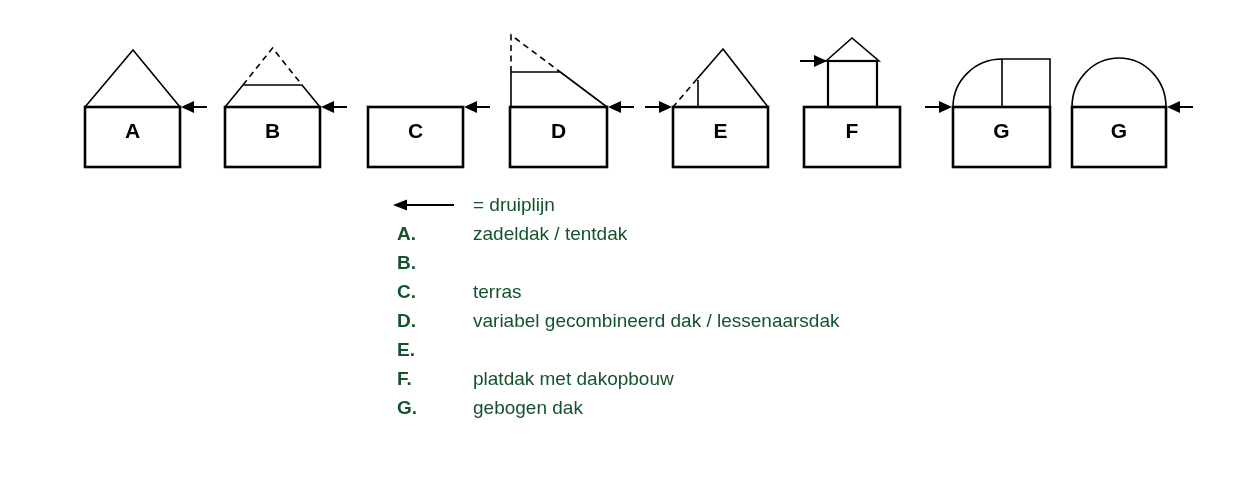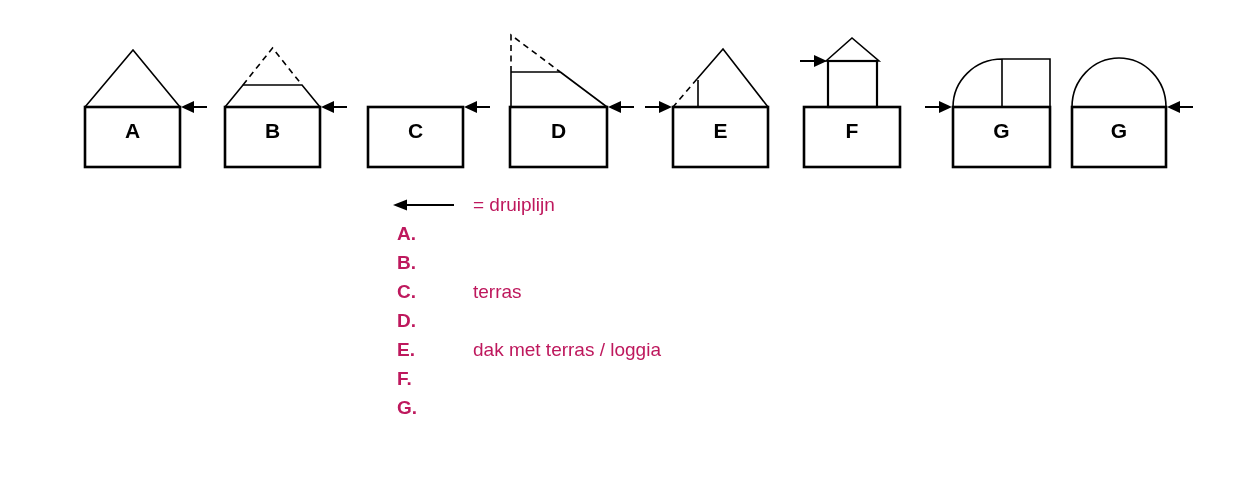--- a/index.html
+++ b/index.html
@@ -29,21 +29,21 @@
   .legend {
     position: absolute;
     left: 392px;
     top: 190px;
   }
   .legend-row {
     display: flex;
     align-items: center;
     height: 29px;
     font-size: 19px;
-    color: #be185d;
+    color: #14532d;
   }
   .legend-key {
     width: 81px;
     flex: 0 0 81px;
     display: flex;
     align-items: center;
   }
   .legend-key-letter {
     font-weight: bold;
     padding-left: 5px;
@@ -153,54 +153,57 @@
         </svg>
       </span>
       <span class="legend-text">= druiplijn</span>
     </div>
 
 
     <div class="legend-row">
       <span class="legend-key">
           <span class="legend-key-letter">A.</span>
         </span>
+      <span class="legend-text">zadeldak / tentdak</span>
     </div>
 
     <div class="legend-row">
       <span class="legend-key">
           <span class="legend-key-letter">B.</span>
         </span>
     </div>
 
     <div class="legend-row">
       <span class="legend-key">
           <span class="legend-key-letter">C.</span>
         </span>
       <span class="legend-text">terras</span>
     </div>
 
     <div class="legend-row">
       <span class="legend-key">
           <span class="legend-key-letter">D.</span>
         </span>
+      <span class="legend-text">variabel gecombineerd dak / lessenaarsdak</span>
     </div>
 
     <div class="legend-row">
       <span class="legend-key">
           <span class="legend-key-letter">E.</span>
         </span>
-      <span class="legend-text">dak met terras / loggia</span>
     </div>
 
     <div class="legend-row">
       <span class="legend-key">
           <span class="legend-key-letter">F.</span>
         </span>
+      <span class="legend-text">platdak met dakopbouw</span>
     </div>
 
     <div class="legend-row">
       <span class="legend-key">
           <span class="legend-key-letter">G.</span>
         </span>
+      <span class="legend-text">gebogen dak</span>
     </div>
 
   </div>
 </div>
 
 </body></html>

